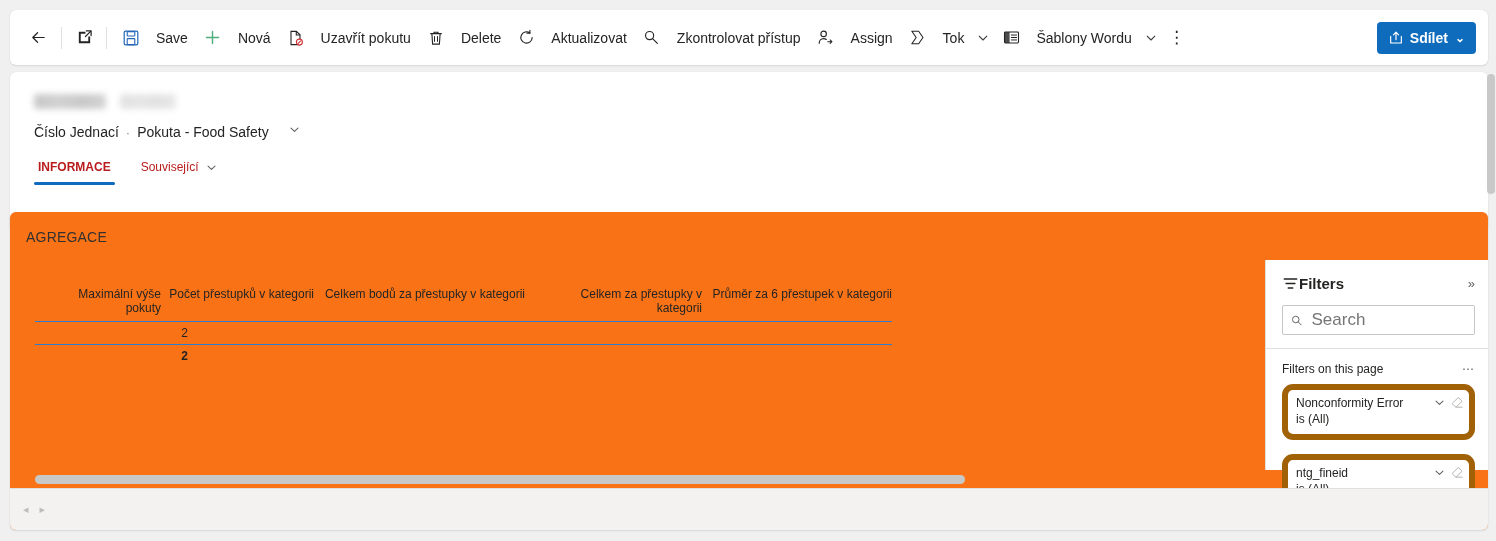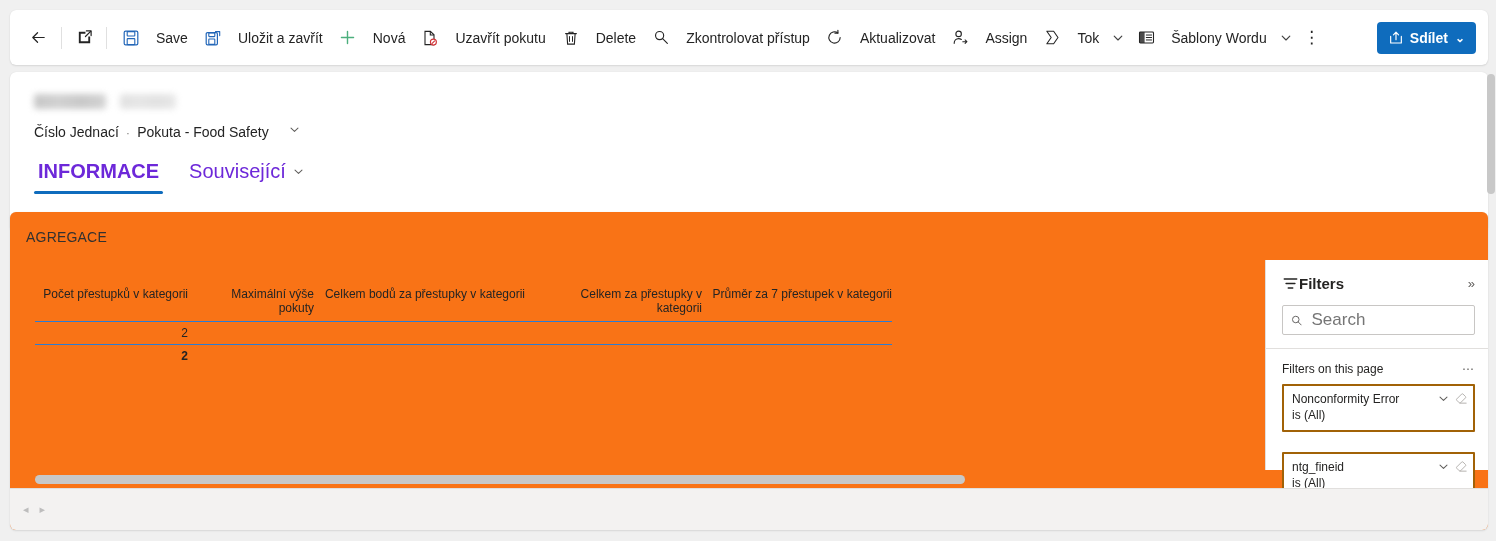--- a/index.html
+++ b/index.html
@@ -59,22 +59,22 @@
     filter: blur(3.4px); opacity: .85;
   }
   .blur-a { width: 72px; }
   .blur-b { width: 56px; opacity: .45; }
   .breadcrumb { position: absolute; left: 24px; top: 52px;
     display: flex; align-items: center; gap: 7px;
     font-size: 14px; color: #242424; }
   .bc-dot { color: #8a8886; font-size: 13px; }
   .bc-entity { display: flex; gap: 20px; cursor: pointer; }
   .tabs { position: absolute; left: 24px; top: 88px; display: flex; align-items: flex-end; gap: 22px; }
-  .tab { position: relative; font-size: 20px; padding: 0 4px 11px 4px; cursor: pointer;
-    color: #6d28d9; display: flex; align-items: center; gap: 7px; }
+  .tab { position: relative; font-size: 12px; padding: 0 4px 11px 4px; cursor: pointer;
+    color: #b91c1c; display: flex; align-items: center; gap: 7px; }
   .tab.active { font-weight: 700; }
   .tab.active::after {
     content: ""; position: absolute; left: 0; right: 0; bottom: 0;
     height: 3px; background: #0f6cbd; border-radius: 2px;
   }
   .hdr-fade { position: absolute; left: 210px; bottom: 0; width: 68px; height: 4px;
     background: linear-gradient(180deg, rgba(0,0,0,0) 0%, rgba(0,0,0,.12) 100%);
     filter: blur(2px); }
 
   
@@ -117,21 +117,21 @@
   .fsearch-wrap { padding: 0 13px 13px 16px; }
   .fsearch { display: flex; align-items: center; gap: 9px; height: 30px;
     border: 1px solid #c8c6c4; border-radius: 2px; padding: 0 8px; background: #fff; }
   .fsearch input { border: 0; outline: 0; font-size: 17px; color: #605e5c;
     font-family: "Liberation Sans", sans-serif; width: 100%; background: transparent; }
   .fsec-divider { border-top: 1px solid #e1dfdd; }
   .fsec-label { display: flex; align-items: center; padding: 13px 13px 8px 16px;
     font-size: 12px; color: #252423; }
   .fsec-more { margin-left: auto; color: #605e5c; letter-spacing: 1px;
     font-size: 12px; cursor: pointer; }
-  .fcard { margin: 0 13px 20px 16px; border: 2px solid #a16207; border-radius: 1px;
+  .fcard { margin: 0 13px 14px 16px; border: 6px solid #a16207; border-radius: 11px;
     padding: 6px 7px 7px 8px; position: relative; background: #fff; }
   .fcard .fname { font-size: 12px; color: #252423; padding-right: 40px; line-height: 15px; }
   .fcard .fval { font-size: 12px; color: #252423; line-height: 16px; }
   .fcard .fchev { position: absolute; right: 24px; top: 7px; color: #605e5c; cursor: pointer; }
   .fcard .ferase { position: absolute; right: 5px; top: 6px; color: #b3b0ad; cursor: pointer; }
 
   
   .page-footer { position: absolute; left: 0; right: 0; bottom: 0; height: 42px;
     background: #f3f2f1; border-top: 1px solid #e1dfdd; display: flex; align-items: stretch; }
   .pf-navs { display: flex; align-items: center; gap: 11px; padding: 0 13px; }
@@ -173,31 +173,20 @@
       <span class="ci">
         <svg width="16" height="16" viewBox="0 0 16 16" fill="none">
           <rect x="1.2" y="1.2" width="13.6" height="13.6" rx="1.4" stroke="#2266b8" stroke-width="1.2"></rect>
           <rect x="4.2" y="1.6" width="7.6" height="4.4" rx=".6" stroke="#2266b8" stroke-width="1.1"></rect>
           <rect x="4.2" y="8.6" width="7.6" height="6" rx=".6" stroke="#2266b8" stroke-width="1.1"></rect>
         </svg>
       </span>
       <span>Save</span>
     </div>
 
-    <div class="cmd-item">
-      <span class="ci">
-        <svg width="16" height="16" viewBox="0 0 16 16" fill="none">
-          <rect x="1.2" y="2.6" width="11.2" height="12.2" rx="1.3" stroke="#2266b8" stroke-width="1.2"></rect>
-          <rect x="3.8" y="3" width="6" height="3.6" rx=".5" stroke="#2266b8" stroke-width="1.1"></rect>
-          <rect x="3.8" y="9" width="6" height="5.4" rx=".5" stroke="#2266b8" stroke-width="1.1"></rect>
-          <path d="M10.5 1.6h4.2v4" stroke="#2266b8" stroke-width="1.1" stroke-linecap="round" stroke-linejoin="round"></path>
-        </svg>
-      </span>
-      <span>Uložit a zavřít</span>
-    </div>
 
     <div class="cmd-item">
       <span class="ci">
         <svg width="17" height="17" viewBox="0 0 18 18" fill="none">
           <path d="M9 2.6v12.8M2.6 9h12.8" stroke="#4caf7d" stroke-width="1.5" stroke-linecap="round"></path>
         </svg>
       </span>
       <span>Nová</span>
     </div>
 
@@ -220,35 +209,35 @@
           <path d="M3.9 3.9l.7 10.2h6.8l.7-10.2" stroke="#242424" stroke-width="1.1" fill="none"></path>
           <path d="M6.5 6.2v5.6M9.5 6.2v5.6" stroke="#242424" stroke-width="1"></path>
         </svg>
       </span>
       <span>Delete</span>
     </div>
 
     <div class="cmd-item">
       <span class="ci">
         <svg width="17" height="17" viewBox="0 0 18 18" fill="none">
+          <path d="M15 9A6 6 0 1 1 12.6 4.2" stroke="#242424" stroke-width="1.2" stroke-linecap="round" fill="none"></path>
+          <path d="M12.6 1.4v3.1h-3.1" stroke="#242424" stroke-width="1.2" stroke-linecap="round" stroke-linejoin="round" fill="none"></path>
+        </svg>
+      </span>
+      <span>Aktualizovat</span>
+    </div>
+
+    <div class="cmd-item">
+      <span class="ci">
+        <svg width="17" height="17" viewBox="0 0 18 18" fill="none">
           <circle cx="7" cy="7" r="4.3" stroke="#242424" stroke-width="1.2"></circle>
           <path d="M10.2 10.2l5 5" stroke="#242424" stroke-width="1.2" stroke-linecap="round"></path>
         </svg>
       </span>
       <span>Zkontrolovat přístup</span>
-    </div>
-
-    <div class="cmd-item">
-      <span class="ci">
-        <svg width="17" height="17" viewBox="0 0 18 18" fill="none">
-          <path d="M15 9A6 6 0 1 1 12.6 4.2" stroke="#242424" stroke-width="1.2" stroke-linecap="round" fill="none"></path>
-          <path d="M12.6 1.4v3.1h-3.1" stroke="#242424" stroke-width="1.2" stroke-linecap="round" stroke-linejoin="round" fill="none"></path>
-        </svg>
-      </span>
-      <span>Aktualizovat</span>
     </div>
 
     <div class="cmd-item">
       <span class="ci">
         <svg width="17" height="17" viewBox="0 0 18 18" fill="none">
           <circle cx="7" cy="5.2" r="2.9" stroke="#242424" stroke-width="1.2"></circle>
           <path d="M2.3 15.2c0-2.9 2.1-5 4.7-5 1.1 0 2.1.3 2.9.9" stroke="#242424" stroke-width="1.2" stroke-linecap="round" fill="none"></path>
           <path d="M11.4 13.4h4.3M13.9 11.6l1.9 1.8-1.9 1.8" stroke="#242424" stroke-width="1.1" stroke-linecap="round" stroke-linejoin="round"></path>
         </svg>
       </span>
@@ -333,25 +322,25 @@
   </div>
 
   <div class="report-card">
 
     <div class="report-title">AGREGACE</div>
 
     <div class="canvas">
       <div class="matrix">
 
         <div class="mtx-head">
+          <div class="col c1">Maximální výše pokuty</div>
           <div class="col c0">Počet přestupků v kategorii</div>
-          <div class="col c1">Maximální výše pokuty</div>
           <div class="col c2">Celkem bodů za přestupky v kategorii</div>
           <div class="col c3">Celkem za přestupky v kategorii</div>
-          <div class="col c4">Průměr za 7 přestupek v kategorii</div>
+          <div class="col c4">Průměr za 6 přestupek v kategorii</div>
         </div>
 
         <div class="rule"></div>
 
         <div class="mtx-row">
           <div class="col c0">2</div>
           <div class="col c1"></div>
           <div class="col c2"></div>
           <div class="col c3"></div>
           <div class="col c4"></div>

